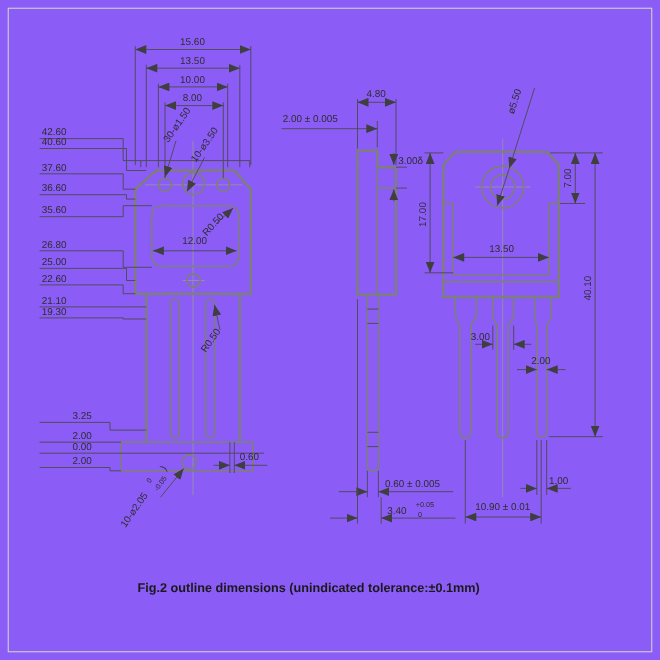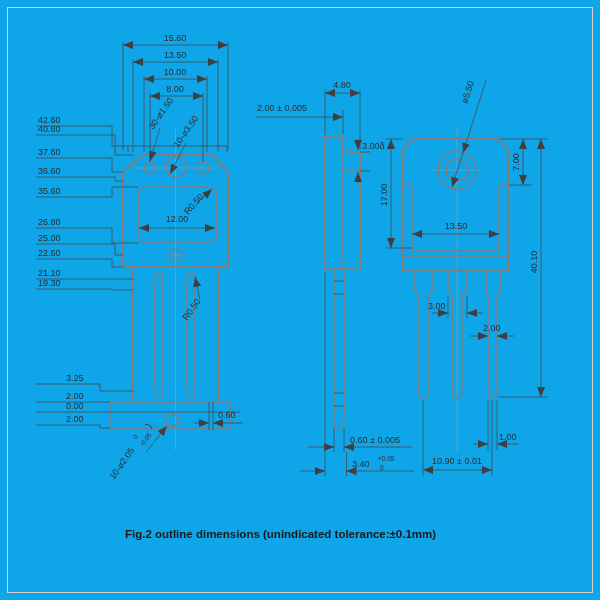--- a/index.html
+++ b/index.html
@@ -1,16 +1,16 @@
 <!DOCTYPE html>
 <html><head>
 <meta charset="utf-8">
 <style>
   html,body{margin:0;padding:0;background:#ffffff;}
-  .page{position:relative;width:600px;height:600px;background:#0ea5e9;overflow:hidden;}
+  .page{position:relative;width:600px;height:600px;background:#8b5cf6;overflow:hidden;}
   svg{display:block;}
   text{font-family:"Liberation Sans","DejaVu Sans",sans-serif;fill:#2e2e2e;}
   .dim{font-size:9px;}
   .dimsm{font-size:6.5px;}
   .cap{font-size:11.5px;font-weight:bold;fill:#1a1a1a;}
   .thick{stroke:#7e7e7e;stroke-width:2.2;fill:none;stroke-linejoin:miter;}
   .mid{stroke:#7e7e7e;stroke-width:1.5;fill:none;}
   .thin{stroke:#4a4a4a;stroke-width:0.8;fill:none;}
   .cl{stroke:#9a9a9a;stroke-width:0.7;fill:none;}
   .frame{stroke:#d0d0d0;stroke-width:1;fill:none;}

